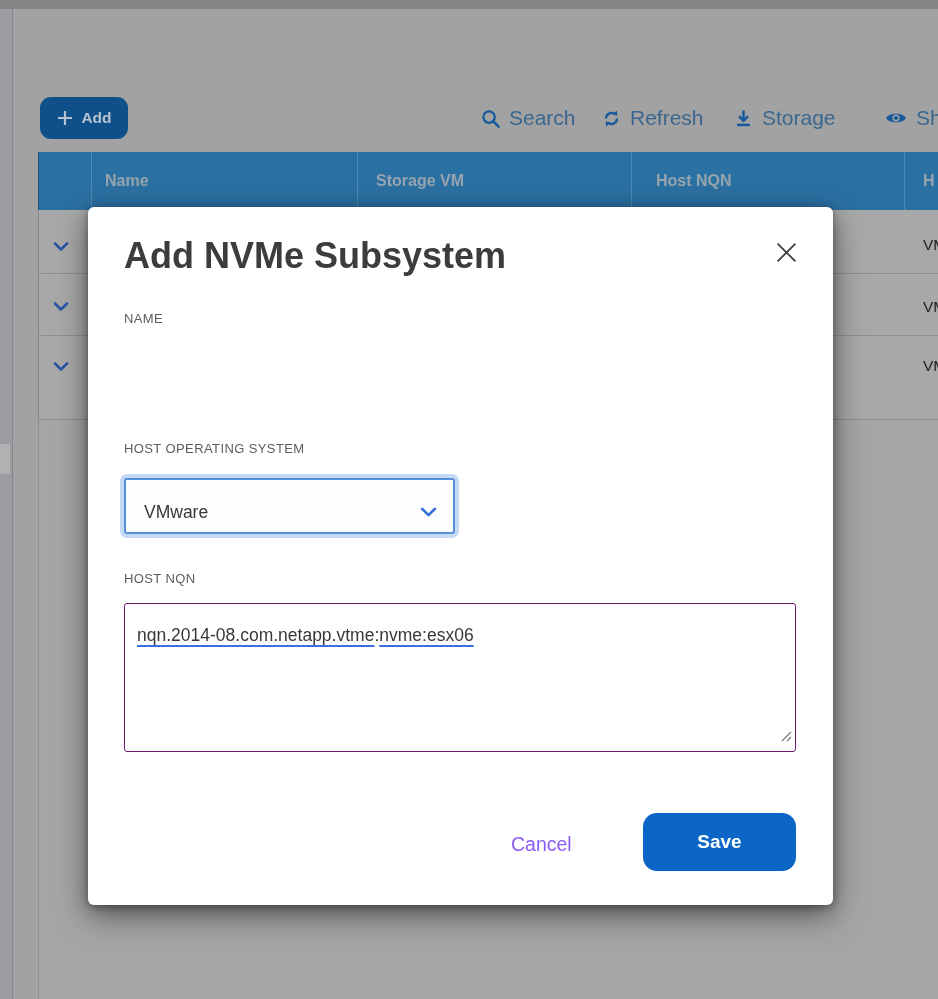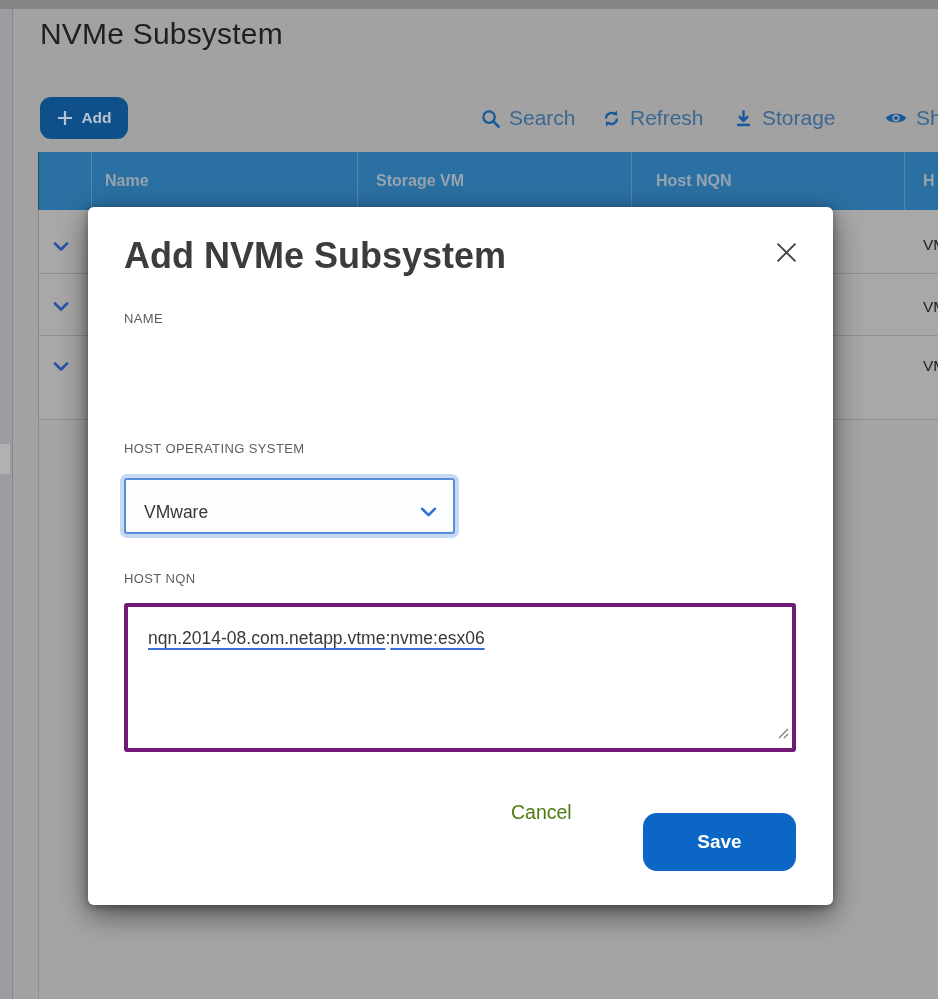--- a/index.html
+++ b/index.html
@@ -41,39 +41,38 @@
   .lbl-name{top:104px;} .lbl-os{top:234px;} .lbl-nqn{top:364px;}
 
   .name-input{position:absolute;left:36px;top:134px;width:672px;height:56px;border:1px solid #b1b1b1;border-radius:3px;
               padding:0 18px;font-size:17.5px;color:#383838;background:#fff;outline:none;}
 
   .os-select{position:absolute;left:36px;top:271px;width:331px;height:56px;background:#fbfdff;border:2px solid #568ed8;border-radius:3px;
              box-shadow:0 0 0 4px #c6d9f4;display:flex;align-items:center;justify-content:space-between;
              padding:13px 16px 0 18px;cursor:pointer;}
   .os-select .val{font-size:17.5px;color:#383838;}
 
-  .nqn-area{position:absolute;left:36px;top:396px;width:672px;height:149px;border:4px solid #701a75;border-radius:3px;
-            padding:19px 20px;font-size:17.5px;color:#383838;background:#fff;line-height:24px;cursor:text;}
+  .nqn-area{position:absolute;left:36px;top:396px;width:672px;height:149px;border:1px solid #701a75;border-radius:3px;
+            padding:19px 12px;font-size:17.5px;color:#383838;background:#fff;line-height:24px;cursor:text;}
   .nqn-area .u{text-decoration:underline;text-decoration-color:#3b6fe0;text-decoration-thickness:2px;text-underline-offset:4px;}
   .resize-handle{position:absolute;right:3px;bottom:3px;}
 
-  .cancel-link{position:absolute;left:413px;top:588px;padding:6px 10px;font-size:19.5px;color:#4d7c0f;cursor:pointer;}
+  .cancel-link{position:absolute;left:413px;top:620px;padding:6px 10px;font-size:19.5px;color:#8b5cf6;cursor:pointer;}
   .save-btn{position:absolute;left:555px;top:606px;width:153px;height:58px;background:#0b66c5;border:none;border-radius:14px;
             color:#ffffff;font-size:19px;font-weight:bold;cursor:pointer;}
 </style>
 </head>
 <body>
 
 <div class="screen">
 
   <div class="top-band"></div>
   <div class="left-rail"></div>
   <div class="rail-patch"></div>
 
-  <div class="page-title">NVMe Subsystem</div>
 
   <button class="add-btn">
     <span style="display:flex;">
       <svg width="18" height="18" viewBox="0 0 18 18">
           <path d="M9 2v14M2 9h14" stroke="#b5c3d1" stroke-width="2.2" fill="none"></path>
         </svg>
     </span>
     <span class="lbl">Add</span>
   </button>
 

